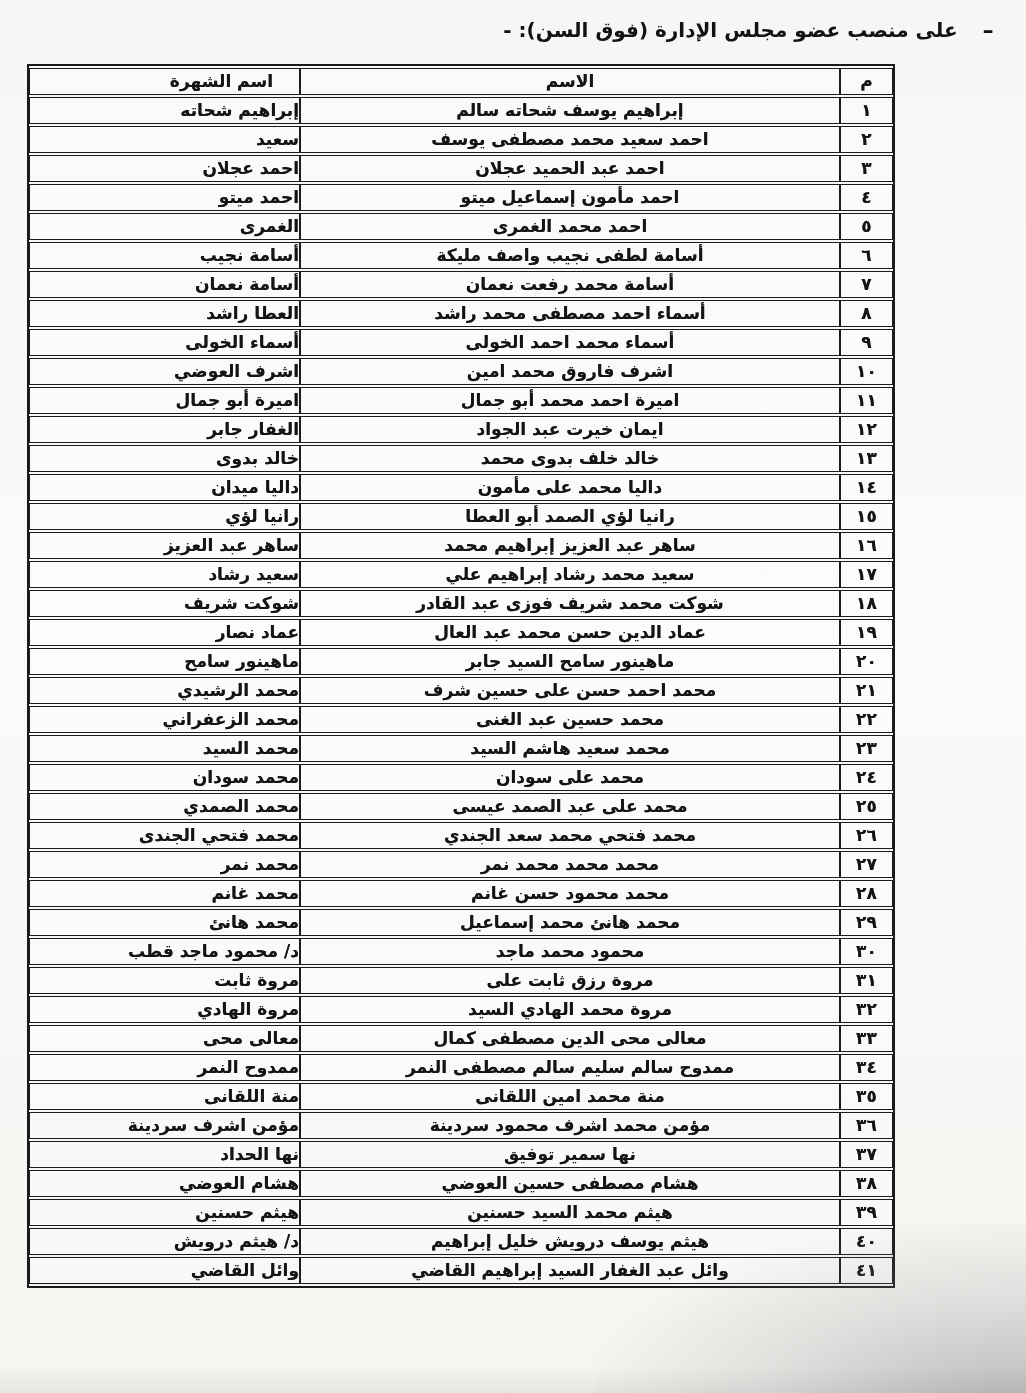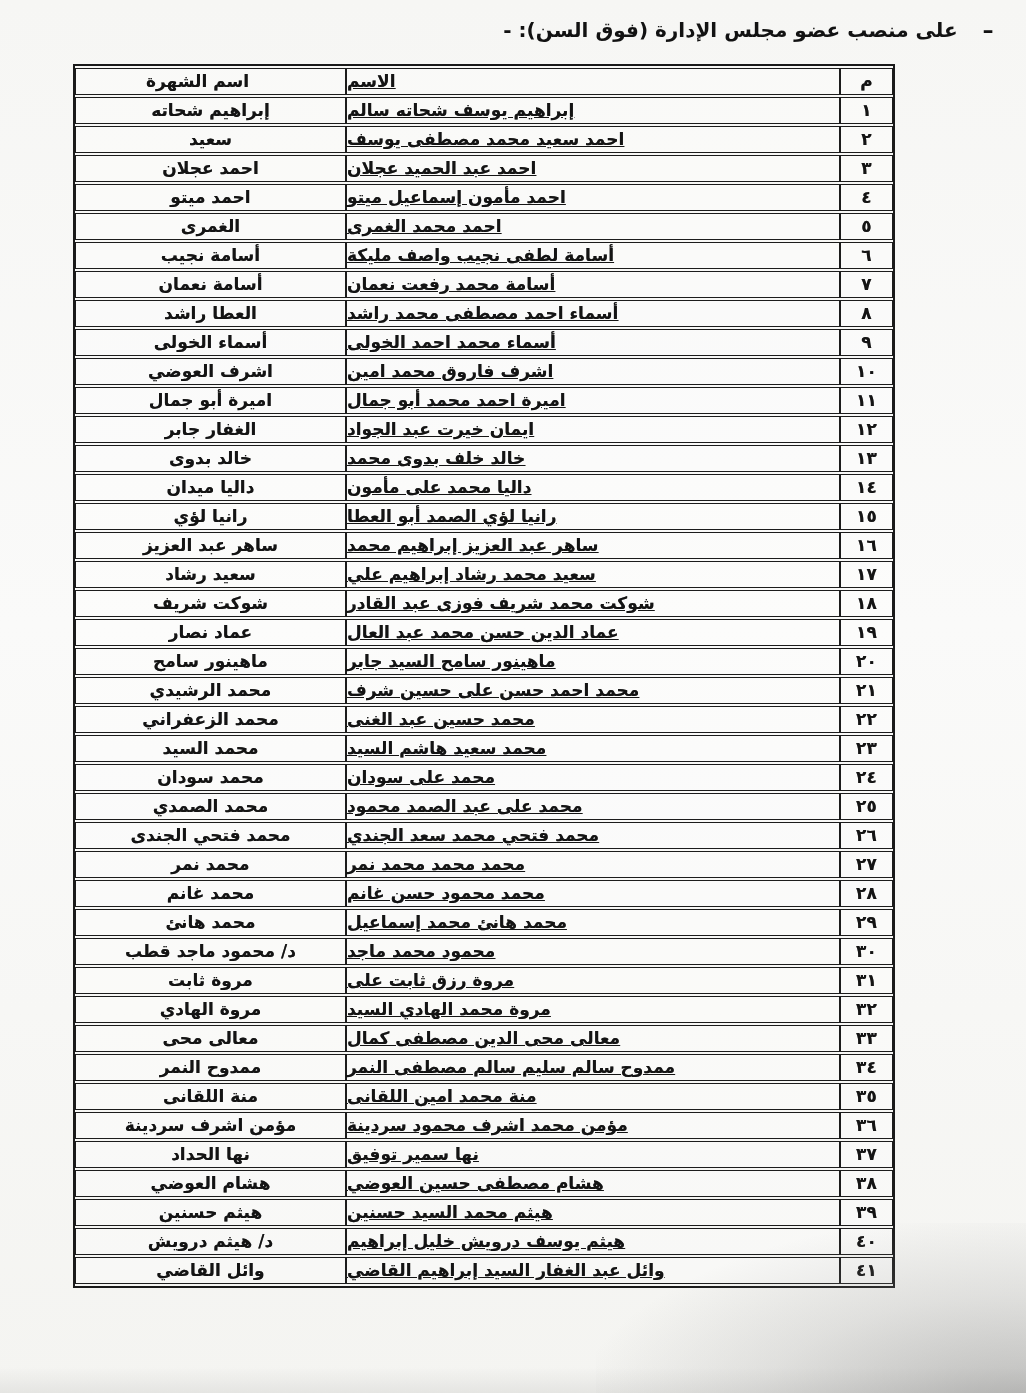--- a/index.html
+++ b/index.html
@@ -56,22 +56,22 @@
     padding: 0;
     font-weight: 700;
     font-size: 17px;
     line-height: 25px;
     white-space: nowrap;
     color: #141414;
     text-shadow: 0 0 0.4px rgba(0,0,0,0.55);
     background: rgba(255,255,255,0.35);
   }
   .col-num   { width: 53px;  text-align: center; font-size: 16px; }
-  .col-name  { width: 494px; text-align: left; padding-right: 8px; text-decoration: underline;  }
-  .col-alias { width: 271px; text-align: center; padding-right: 30px; }
+  .col-name  { width: 540px; text-align: center; padding-right: 8px;  }
+  .col-alias { width: 271px; text-align: right; padding-right: 30px; }
   thead .col-alias { padding-right: 26px; }
 </style>
 </head>
 <body>
 
 <div class="page">
 
   <div class="heading-row">
     <span class="heading-bullet">-</span>
     <span class="heading-text">على منصب عضو مجلس الإدارة (فوق السن): -</span>
@@ -225,21 +225,21 @@
     </tr>
 
     <tr>
       <td class="col-num">٢٤</td>
       <td class="col-name">محمد على سودان</td>
       <td class="col-alias">محمد سودان</td>
     </tr>
 
     <tr>
       <td class="col-num">٢٥</td>
-      <td class="col-name">محمد على عبد الصمد محمود</td>
+      <td class="col-name">محمد على عبد الصمد عيسى</td>
       <td class="col-alias">محمد الصمدي</td>
     </tr>
 
     <tr>
       <td class="col-num">٢٦</td>
       <td class="col-name">محمد فتحي محمد سعد الجندي</td>
       <td class="col-alias">محمد فتحي الجندى</td>
     </tr>
 
     <tr>

